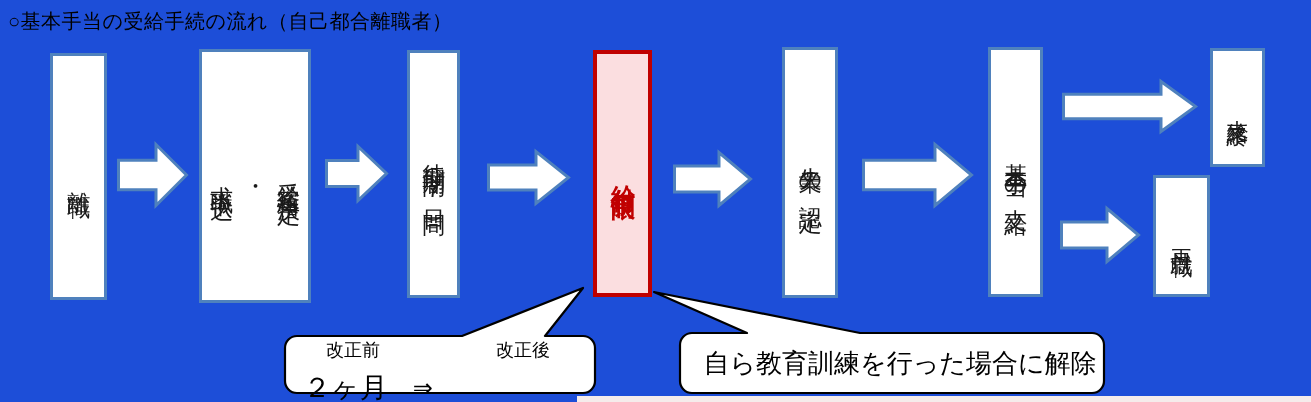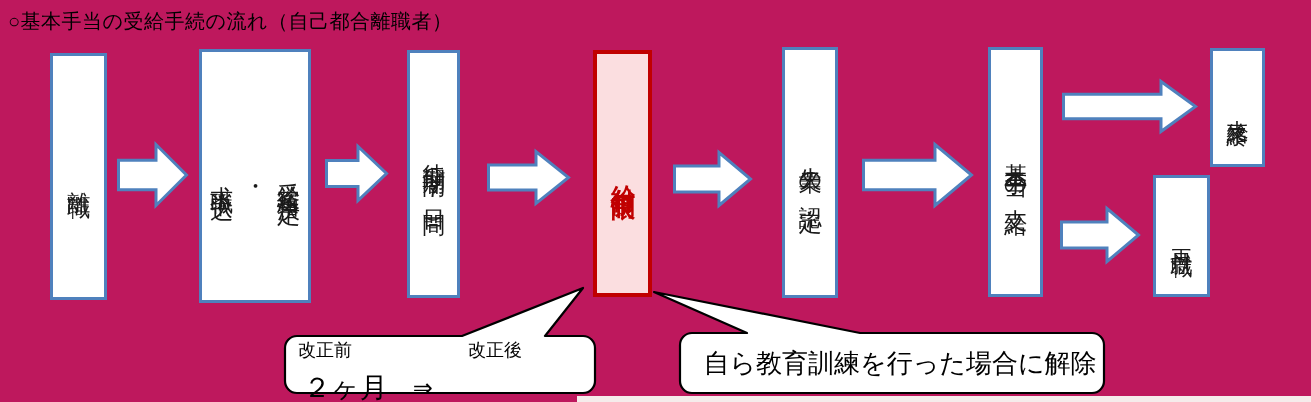--- a/index.html
+++ b/index.html
@@ -1,21 +1,21 @@
 <!DOCTYPE html>
 <html style="--blue: #4F81BD; --red: #C00000; --red_fill: #FBDEE0; --ink: #000000; --band: #F5ECEB;"><head>
 <meta charset="utf-8">
 <style>
   :root{
     --blue:#4F81BD; --red:#C00000; --red_fill:#FBDEE0;
     --ink:#000000; --band:#F5ECEB;
   }
   html,body{margin:0;padding:0;background:#fff;}
   .canvas{
-    position:relative; width:1311px; height:402px; background:#be185d;
+    position:relative; width:1311px; height:402px; background:#1d4ed8;
     font-family:"Liberation Sans","DejaVu Sans",sans-serif; overflow:hidden;
   }
   .title{
     position:absolute; left:8px; top:8px; font-size:20px; color:#000;
     letter-spacing:0.5px; white-space:nowrap;
   }
   
   .vbox{
     position:absolute; box-sizing:border-box; background:#fff;
     border:3px solid var(--blue);
@@ -38,21 +38,21 @@
   .b7 .vtext{font-size:22px; letter-spacing:3px;}
   .b8{left:1153px;top:175px; width:57px;  height:122px;}
   .b8 .vtext{font-size:22px; letter-spacing:3px;}
   
   .arrow{position:absolute; z-index:1; overflow:visible;}
   .arrow polygon{fill:#fff; stroke:var(--blue); stroke-width:3; stroke-linejoin:miter;}
   
   .overlay{position:absolute; left:0; top:0; z-index:5; pointer-events:none;}
   .bubble{fill:#fff; stroke:var(--ink); stroke-width:2.2; stroke-linejoin:round;}
   
-  .c-label{position:absolute; z-index:6; font-size:18px; color:#000; white-space:nowrap;}
+  .c-label{position:absolute; z-index:6; font-size:18px; color:#000; white-space:nowrap;margin-left:28px;}
   .c1-before{left:298px; top:338px;}
   .c1-after{left:468px; top:338px;}
   .c1-values{
     position:absolute; left:303px; top:353px; z-index:6;
     display:flex; align-items:center; gap:25px;
     font-size:28px; color:#000; white-space:nowrap;margin-top:16px;
   }
   .c1-values .arr{font-size:24px;}
   .c2-text{
     position:absolute; left:680px; top:333px; width:440px; height:60px; z-index:6;

